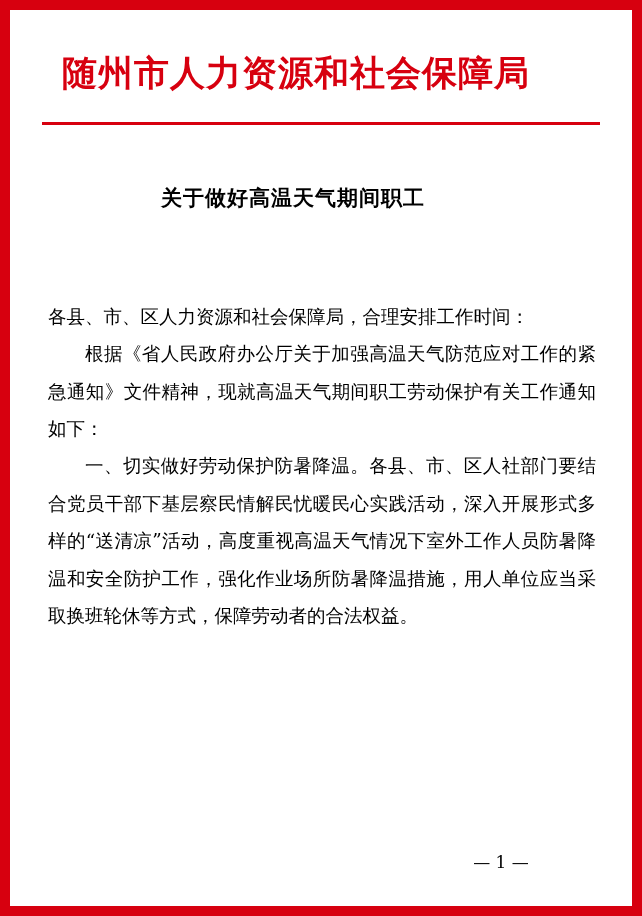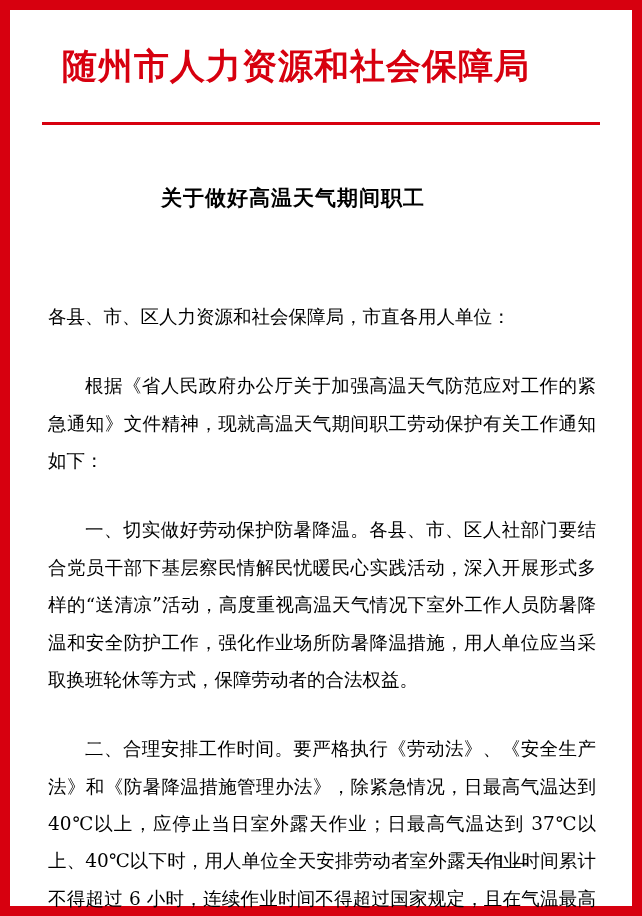--- a/index.html
+++ b/index.html
@@ -17,21 +17,21 @@
   }
   .page {
     position: relative;
     width: 642px;
     height: 916px;
     box-sizing: border-box;
     padding: 0;
   }
   .letterhead {
     position: absolute;
-    top: 44px;
+    top: 51px;
     left: 0;
     width: 592px;
     text-align: center;
   }
   .letterhead-title {
     color: #d7000f;
     font-family: "DejaVu Serif", "Liberation Serif", serif;
     font-weight: bold;
     font-size: 35px;
     letter-spacing: 1px;
@@ -69,21 +69,20 @@
     line-height: 2.02;
     text-align: justify;
     text-justify: inter-ideograph;
   }
   .body-text p {
     margin: 0 0 0 0;
     text-indent: 0;
   }
   .body-text p.indent {
     text-indent: 2em;
-    margin-top: 32px;
   }
   .footer-page {
     position: absolute;
     bottom: 44px;
     left: 0;
     width: 642px;
     text-align: center;
     font-size: 17px;
     padding-right: 40px;
     box-sizing: border-box;
@@ -139,23 +138,22 @@
     <div class="letterhead-title">随州市人力资源和社会保障局</div>
   </div>
 
   <div class="red-rule"></div>
 
   <div class="doc-title">
     <div>关于做好高温天气期间职工</div>
   </div>
 
   <div class="body-text">
-    <p>各县、市、区人力资源和社会保障局，市直各用人单位：</p>
+    <p>各县、市、区人力资源和社会保障局，合理安排工作时间：</p>
     <p class="indent">根据《省人民政府办公厅关于加强高温天气防范应对工作的紧急通知》文件精神，现就高温天气期间职工劳动保护有关工作通知如下：</p>
     <p class="indent">一、切实做好劳动保护防暑降温。各县、市、区人社部门要结合党员干部下基层察民情解民忧暖民心实践活动，深入开展形式多样的“送清凉”活动，高度重视高温天气情况下室外工作人员防暑降温和安全防护工作，强化作业场所防暑降温措施，用人单位应当采取换班轮休等方式，保障劳动者的合法权益。</p>
-    <p class="indent">二、合理安排工作时间。要严格执行《劳动法》、《安全生产法》和《防暑降温措施管理办法》，除紧急情况，日最高气温达到 40℃以上，应停止当日室外露天作业；日最高气温达到 37℃以上、40℃以下时，用人单位全天安排劳动者室外露天作业时间累计不得超过 6 小时，连续作业时间不得超过国家规定，且在气温最高时段 3 小时内不得安排室外露天作业；日最高气温达到 35℃以上、37℃以下时，用人单位应当采取换班轮休等方式，缩</p>
   </div>
 
   <div class="footer-page">
     <span>— 1 —</span>
   </div>
 
 </div>
 
 </body></html>

